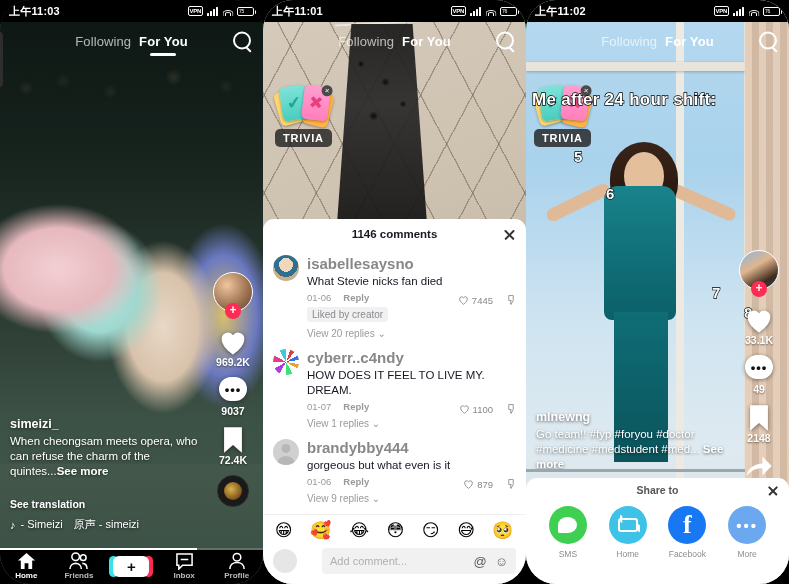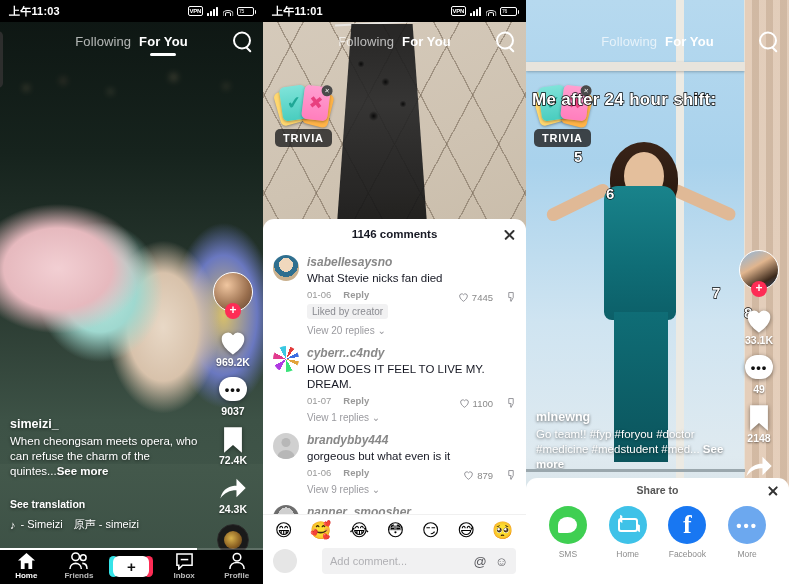--- a/index.html
+++ b/index.html
@@ -2,21 +2,21 @@
 <html><head>
 <meta charset="utf-8">
 <title>TikTok Screens</title>
 <style>
   * { box-sizing: border-box; margin:0; padding:0; }
   html,body{
     width:789px;height:584px;overflow:hidden;background:#000;
     font-family:"Liberation Sans","DejaVu Sans",sans-serif;
   }
   .stage{position:relative;width:789px;height:584px;display:flex;background:#000;}
-  .panel{position:relative;overflow:hidden;height:584px;background:#15803d;flex:0 0 auto;}
+  .panel{position:relative;overflow:hidden;height:584px;background:#15803d;flex:0 0 auto;border-radius:30px;}
   #panel-1{width:263px;}
   #panel-2{width:263px;}
   #panel-3{width:263px;}
 
   
   .statusbar{
     position:absolute;top:0;left:0;right:0;height:22px;background:#000;
     display:flex;align-items:center;justify-content:space-between;
     padding:0 9px;z-index:60;
   }
@@ -292,21 +292,21 @@
   .cav{
     flex:0 0 auto;width:26px;height:26px;border-radius:50%;overflow:hidden;background:#d8d8d8;position:relative;
   }
   .cav.a1{background:radial-gradient(circle at 50% 38%,#f0d8bd 0 7px,#2f6f8f 7px 12px,#c9b08d 12px 100%);}
   .cav.a2{background:conic-gradient(#fff 0 20deg,#e23b3b 20deg 40deg,#fff 40deg 60deg,#3b6ee2 60deg 80deg,#fff 80deg 100deg,#e2a33b 100deg 120deg,#fff 120deg 150deg,#3be27a 150deg 180deg,#fff 180deg 210deg,#b03be2 210deg 240deg,#fff 240deg 270deg,#e23b8e 270deg 300deg,#fff 300deg 330deg,#3bc8e2 330deg 360deg);}
   .cav.a3{background:#d0d0d0;}
   .cav.a3:before{content:"";position:absolute;left:50%;top:5px;transform:translateX(-50%);width:9px;height:9px;border-radius:50%;background:#b7b7b7;}
   .cav.a3:after{content:"";position:absolute;left:50%;bottom:-4px;transform:translateX(-50%);width:17px;height:13px;border-radius:50% 50% 0 0;background:#b7b7b7;}
   .cav.a4{background:radial-gradient(circle at 50% 40%,#cfcfcf 0 8px,#6d6d6d 8px 100%);}
   .cbody{flex:1;min-width:0;}
-  .cuser{font-size:12px;color:#888;font-weight:bold;margin-bottom:2px;font-style:italic;}
+  .cuser{font-size:15px;color:#888;font-weight:bold;margin-bottom:2px;}
   .ctext{font-size:11.5px;color:#161823;line-height:15px;}
   .cmeta{display:flex;align-items:center;gap:12px;margin-top:3px;position:relative;}
   .cdate{font-size:9.5px;color:#999;}
   .creply{font-size:9.5px;color:#999;font-weight:bold;cursor:pointer;}
   .cacts{position:absolute;right:0;top:-1px;display:flex;align-items:center;gap:13px;}
   .clike{display:flex;align-items:center;gap:3px;cursor:pointer;}
   .clike .n{font-size:9.5px;color:#888;}
   .cbadge{
     display:inline-block;background:#f1f1f2;color:#8a8b91;font-size:10px;
     padding:2px 5px;border-radius:3px;margin-top:4px;
@@ -407,28 +407,20 @@
         <span class="glyph"><span class="i-comment"><b>•••</b></span></span>
         <span class="cnt">9037</span>
       </div>
       <div class="act">
         <span class="glyph i-bm">
           <svg width="24" height="28" viewBox="0 0 18 22">
               <path d="M2 1h14v20l-7-6-7 6z" fill="#fff"></path>
             </svg>
         </span>
         <span class="cnt">72.4K</span>
-      </div>
-      <div class="act">
-        <span class="glyph">
-          <svg width="30" height="26" viewBox="0 0 26 22">
-              <path d="M2 20c2-9 9-11 14-11V3l8 8-8 8v-6c-6 0-10 2-14 7z" fill="#fff"></path>
-            </svg>
-        </span>
-        <span class="cnt">24.3K</span>
       </div>
       <div class="disc"></div>
     </div>
 
     <div class="caption" id="cap-1">
       <div class="cap-user">simeizi_</div>
       <div class="cap-text">
         <span>When cheongsam meets opera, who can refuse the charm of the quintes...</span><span class="more">See more</span>
       </div>
       <div class="cap-trans">See translation</div>
@@ -655,20 +647,39 @@
       <div class="rail" style="position:absolute;left:0;right:44px;bottom:112px;height:3px;background:#9aa7ad;width:auto;"></div>
       <div class="armL"></div>
       <div class="armR"></div>
       <div class="hair"></div>
       <div class="head"></div>
       <div class="body"></div>
       <div class="legs"></div>
       <div class="sofa"></div>
     </div>
 
+    <div class="statusbar">
+      <div class="sb-time">上午11:02</div>
+      <div class="sb-icons">
+        <span class="ic-vpn">VPN</span>
+        <span class="ic-sig">
+            <i></i>
+            <i></i>
+            <i></i>
+            <i></i>
+          </span>
+        <span class="ic-wifi">
+            <b></b>
+            <b></b>
+          </span>
+        <span class="ic-bat">
+            <span>76</span>
+          </span>
+      </div>
+    </div>
 
     <div class="topnav">
       <div class="tab">Following</div>
       <div class="tab active">For You</div>
       <div class="search-ic"></div>
     </div>
 
     <div class="ov-title">Me after 24 hour shift:</div>
     <div class="ov-num" id="ov-5">5</div>
     <div class="ov-num" id="ov-6">6</div>

